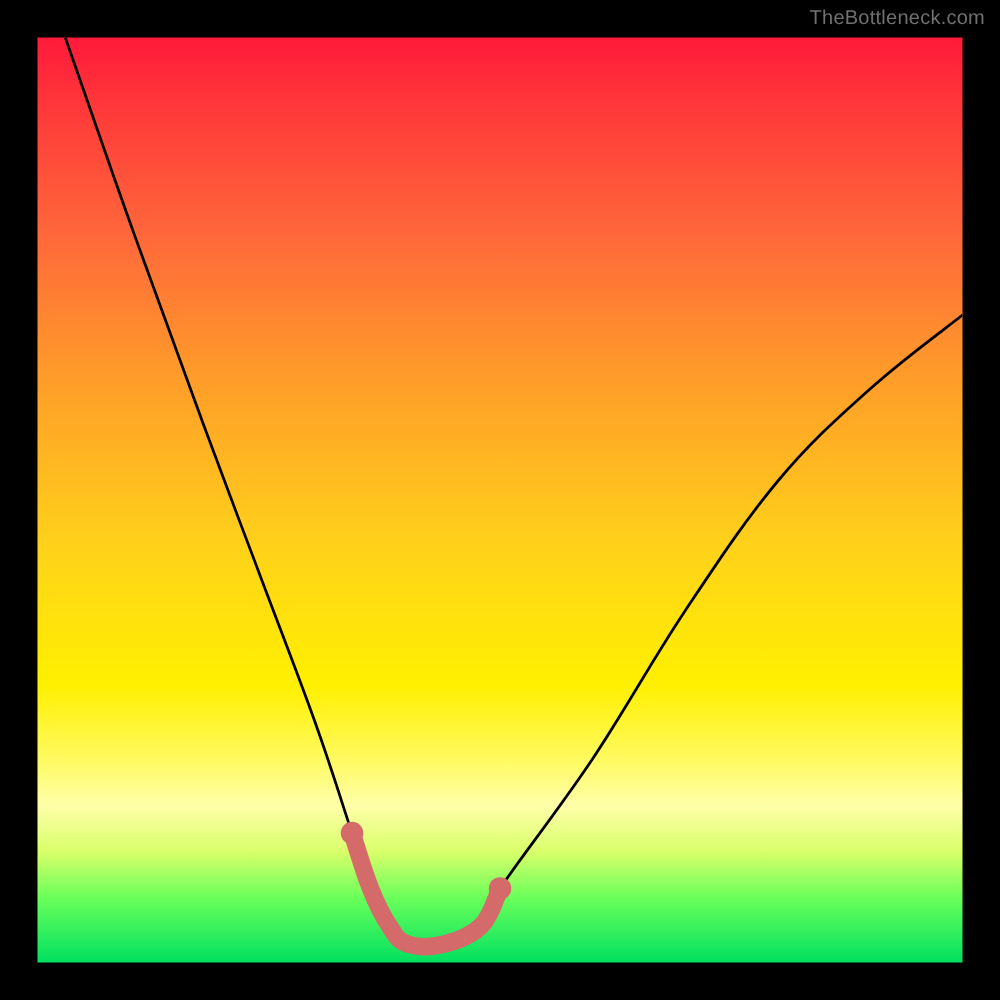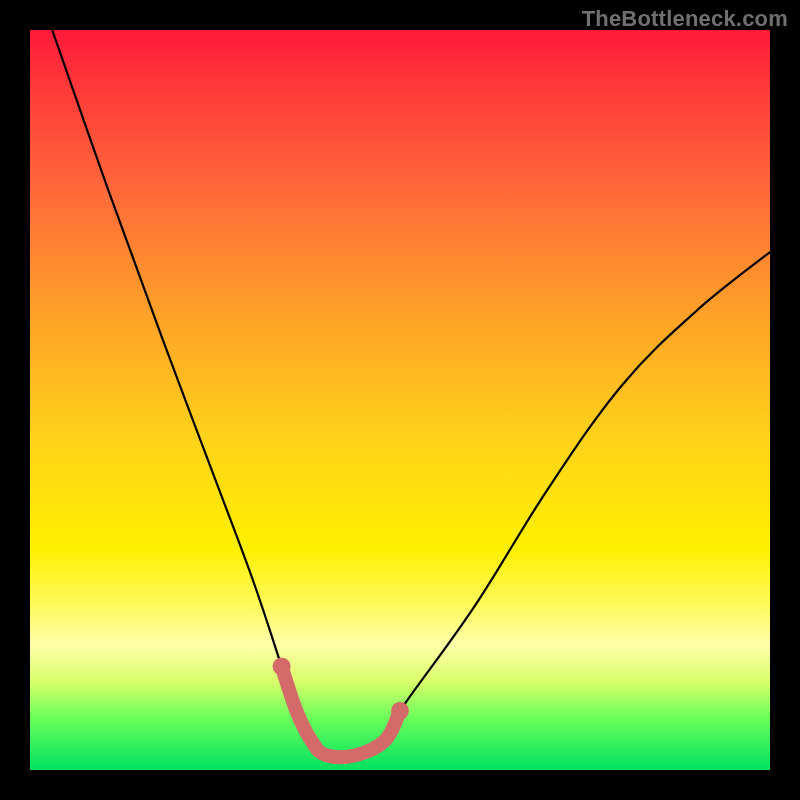--- a/index.html
+++ b/index.html
@@ -36,22 +36,22 @@
       #ffffaa 83%,
       #d9ff6a 88%,
       #6aff5a 93%,
       #00e060 100%);
   }
   .watermark {
     position: absolute;
     top: 6px;
     right: 12px;
     color: #707070;
-    font-size: 22px;
-    font-weight: 700;
+    font-size: 16px;
+    font-weight: 400;
     letter-spacing: 0.2px;
   }
   svg.overlay {
     position: absolute;
     left: 0;
     top: 0;
     width: 740px;
     height: 740px;
   }
 </style>

